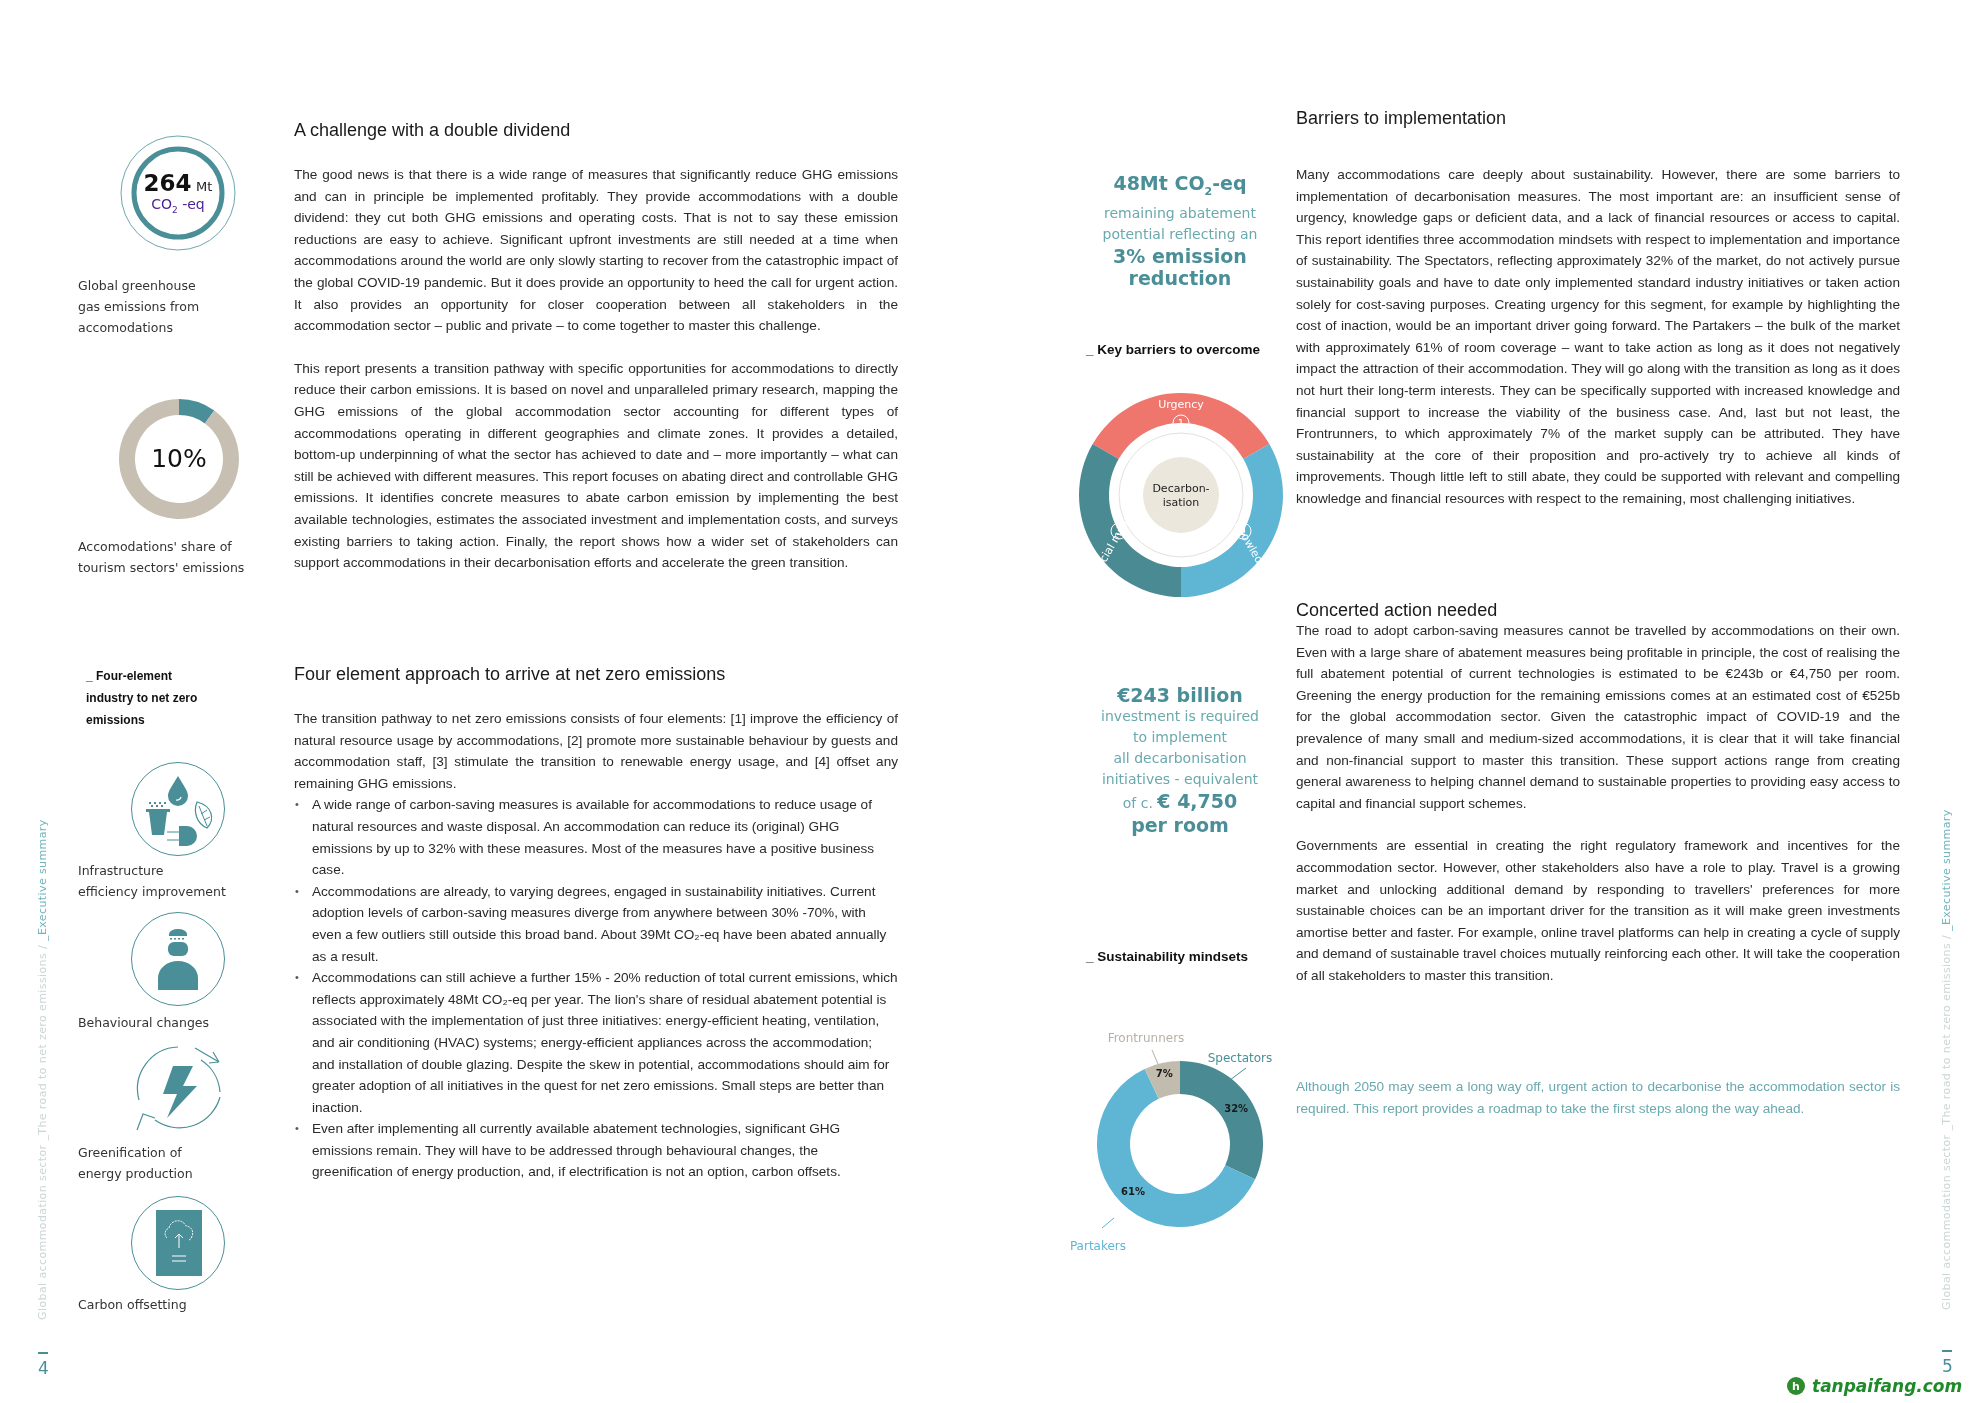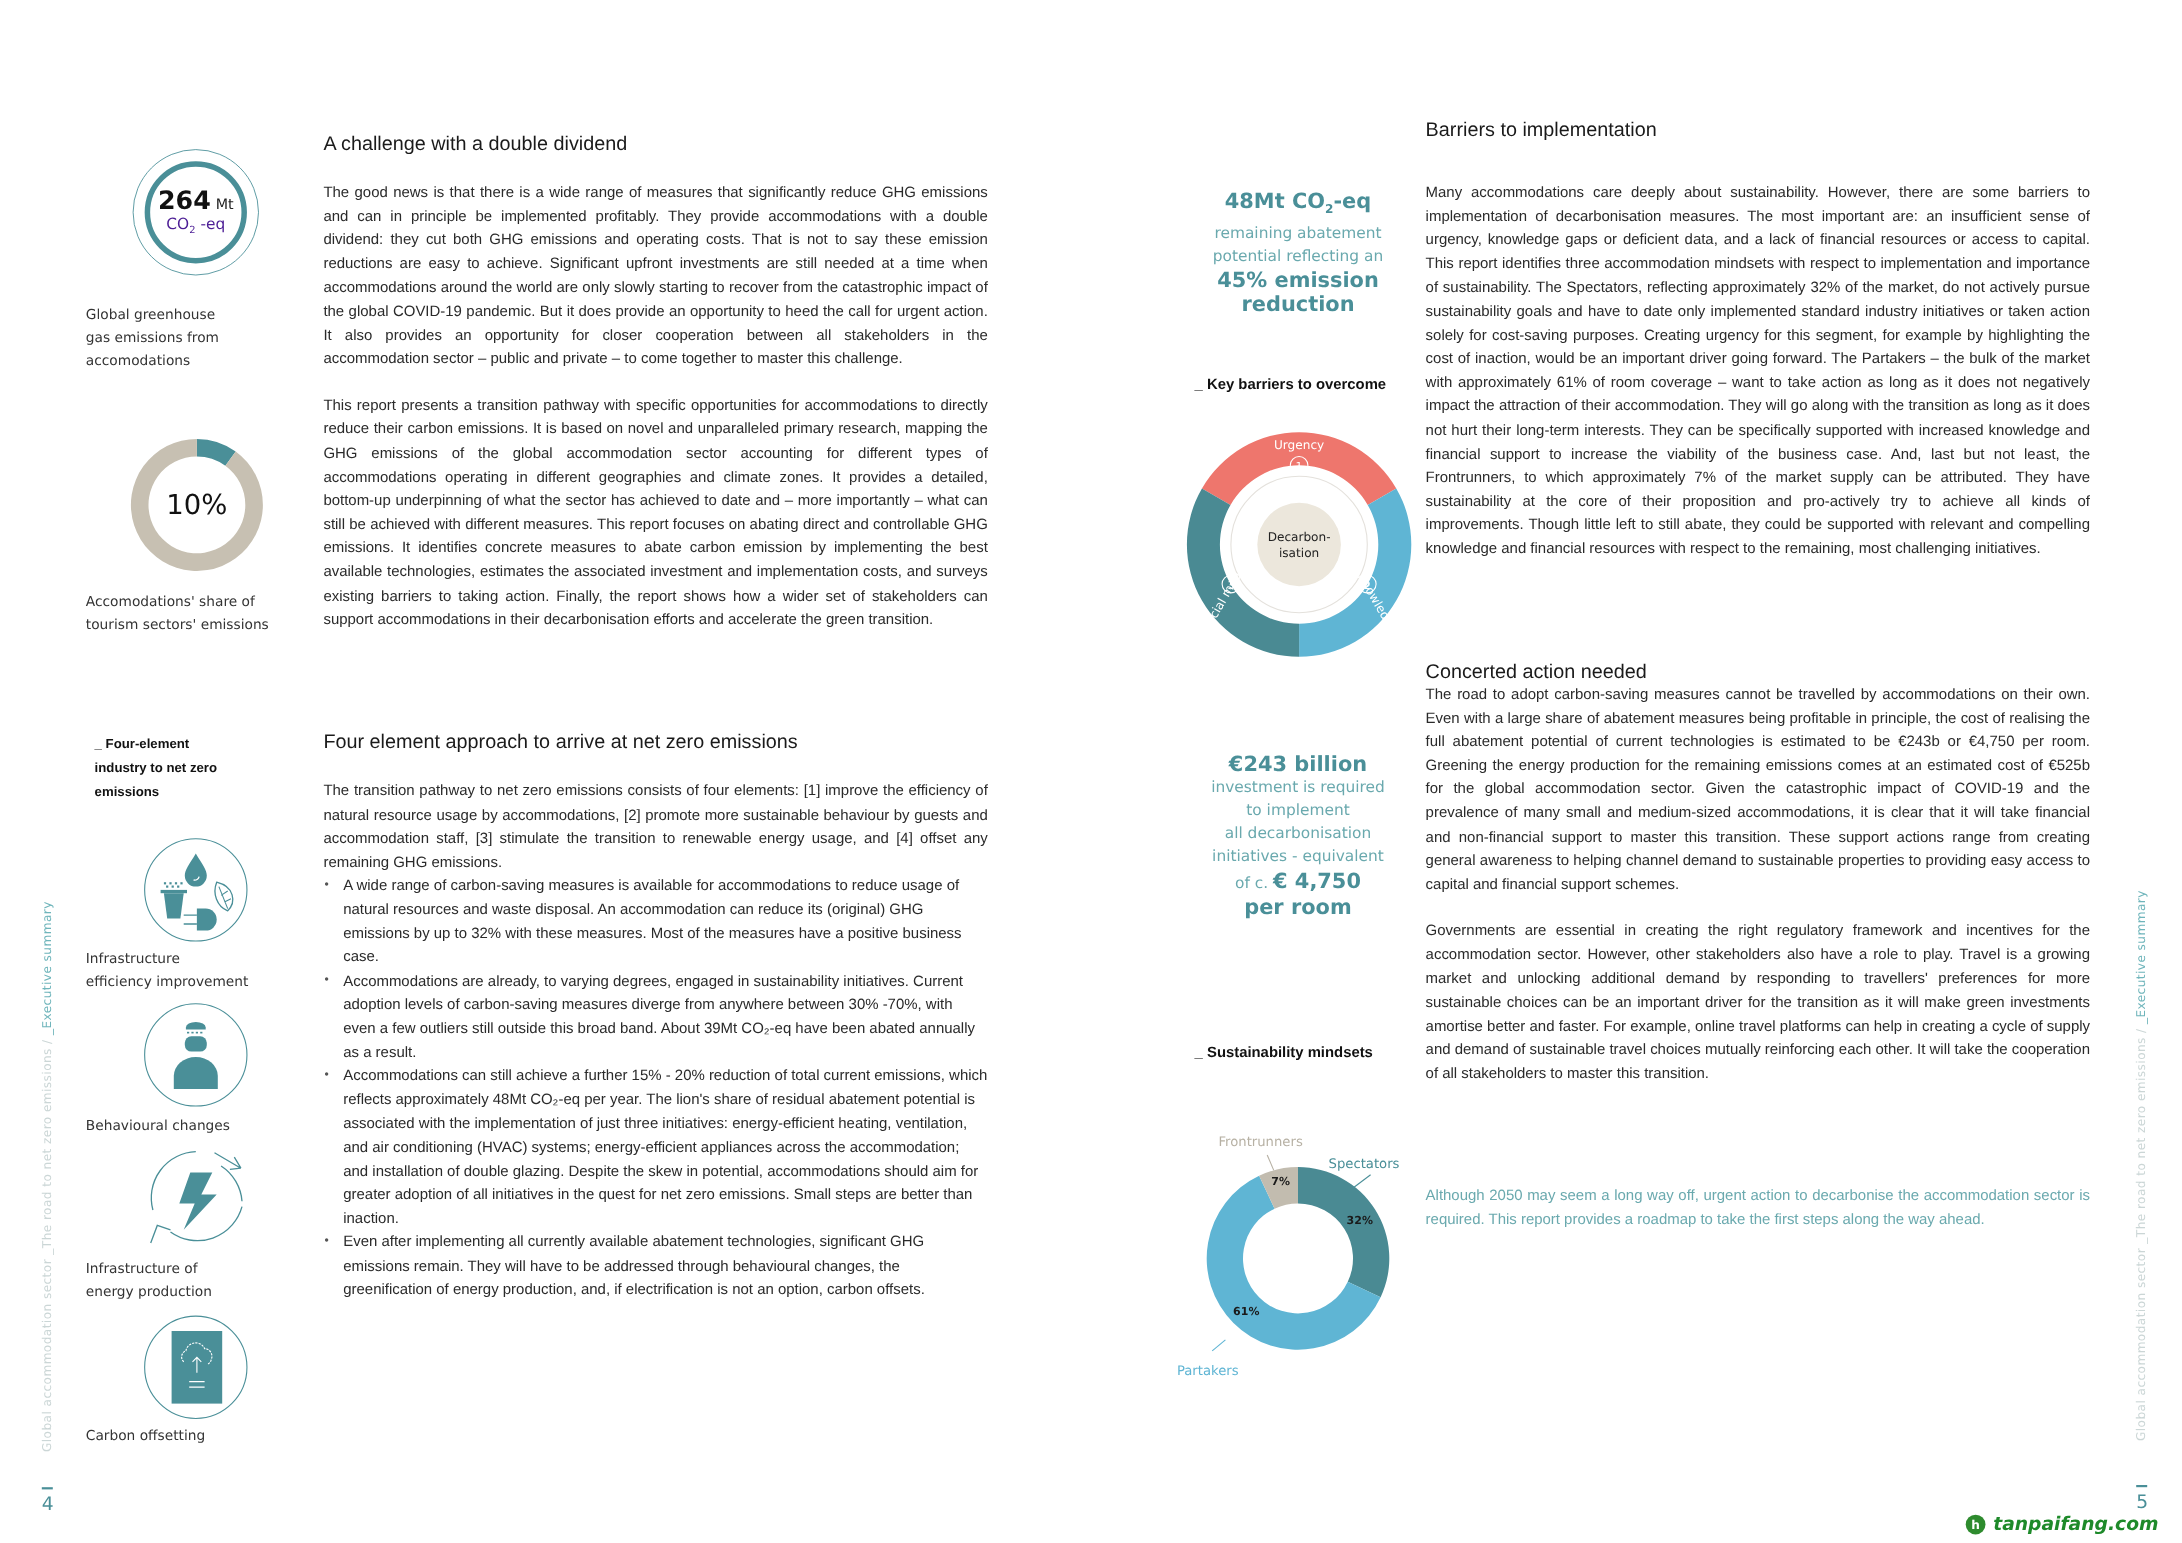--- a/index.html
+++ b/index.html
@@ -108,21 +108,21 @@
 <div>
   <svg class="abs" style="left:131px;top:1042px;" width="94" height="94">
     <path d="M70 18 A42 42 0 0 1 89 50" fill="none" stroke="#4a8f98" stroke-width="1.2"></path>
     <path d="M47 5 A42 42 0 0 0 8 58" fill="none" stroke="#4a8f98" stroke-width="1.2"></path>
     <path d="M24 78 A42 42 0 0 0 89 55" fill="none" stroke="#4a8f98" stroke-width="1.2"></path>
     <path d="M64 6 L88 20 M88 20 L82 10 M88 20 L78 21" stroke="#4a8f98" stroke-width="1.2" fill="none"></path>
     <path d="M6 88 L12 72 L24 76" stroke="#4a8f98" stroke-width="1.2" fill="none"></path>
     <path d="M42 24 L62 24 L52 44 L66 44 L36 76 L46 52 L32 52z" fill="#4a8f98"></path>
   </svg>
   <div class="abs caption" style="left:78px;top:1142px;width:200px;">
-    <div>Infrastructure of</div>
+    <div>Greenification of</div>
     <div>energy production</div>
   </div>
 </div>
 
 <div>
   <div class="icon-circle" style="left:131px;top:1196px;"></div>
   <svg class="abs" style="left:131px;top:1196px;" width="94" height="94">
     <rect x="25" y="14" width="46" height="66" fill="#4a8f98"></rect>
     <path d="M36 42 a6 6 0 0 1 2 -10 a9 9 0 0 1 17 -2 a7 7 0 0 1 6 10 a5 5 0 0 1 -3 4" fill="none" stroke="#fff" stroke-width="1" stroke-dasharray="2 1"></path>
     <path d="M48 52 L48 38 M44 42 L48 38 L52 42" stroke="#fff" stroke-width="1" fill="none"></path>
@@ -153,21 +153,21 @@
 </div>
 <div class="pagedash" style="left:38px;top:1352px;"></div>
 <div class="abs pagenum" style="left:38px;top:1358px;">4</div>
 
 <div class="abs" style="left:1070px;top:172px;width:220px;">
   <div class="stat-big">
     <span>48Mt CO</span><sub style="font-size:11px;">2</sub><span>-eq</span>
   </div>
   <div class="stat-small">remaining abatement</div>
   <div class="stat-small">potential reflecting an</div>
-  <div class="stat-big">45% emission</div>
+  <div class="stat-big">3% emission</div>
   <div class="stat-big">reduction</div>
 </div>
 
 <div class="abs sidehead" style="left:1086px;top:339px;font-size:13.5px;">_ Key barriers to overcome</div>
 <svg id="barriers" class="abs" style="left:1078px;top:392px;" width="206" height="206">
     <path d="M14.66540881398727 51.999999999999986 A102 102 0 0 1 191.33459118601274 51.999999999999986 L165.35382907247958 67 A72 72 0 0 0 40.64617092752042 67Z" fill="#ee766d"></path>
     <path d="M191.33459118601274 51.999999999999986 A102 102 0 0 1 103.00000000000001 205 L103.00000000000001 175 A72 72 0 0 0 165.35382907247958 67Z" fill="#5fb5d4"></path>
     <path d="M103.00000000000001 205 A102 102 0 0 1 14.66540881398727 51.999999999999986 L40.64617092752042 67 A72 72 0 0 0 103.00000000000001 175Z" fill="#4a8a93"></path>
     <circle cx="103" cy="103" r="62" fill="none" stroke="#e4e1dc" stroke-width="1"></circle>
     <circle cx="103" cy="103" r="38" fill="#ece7dc"></circle>

